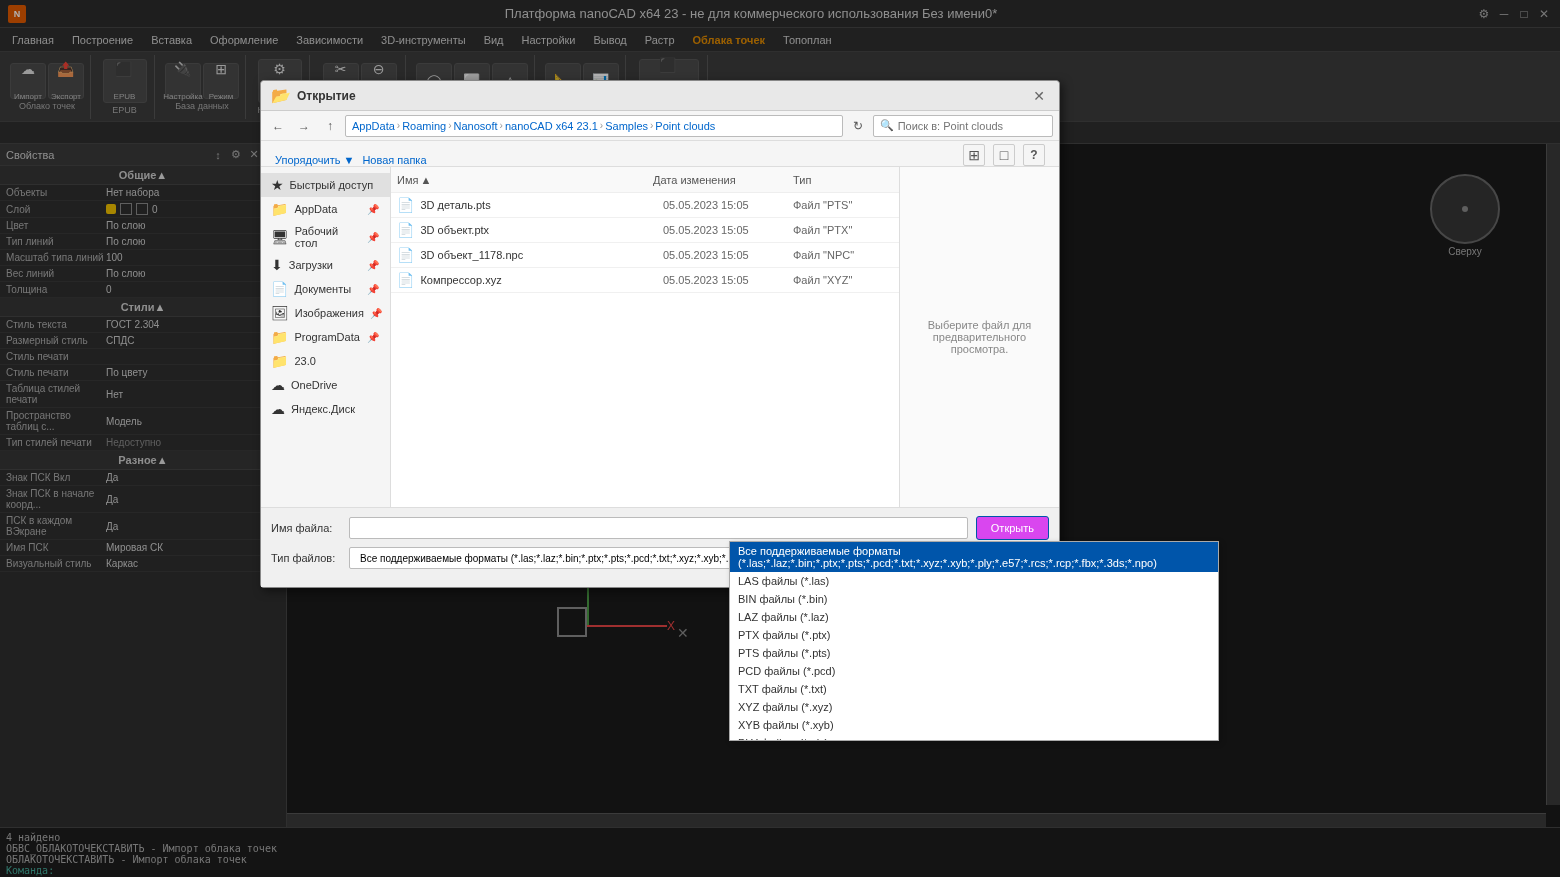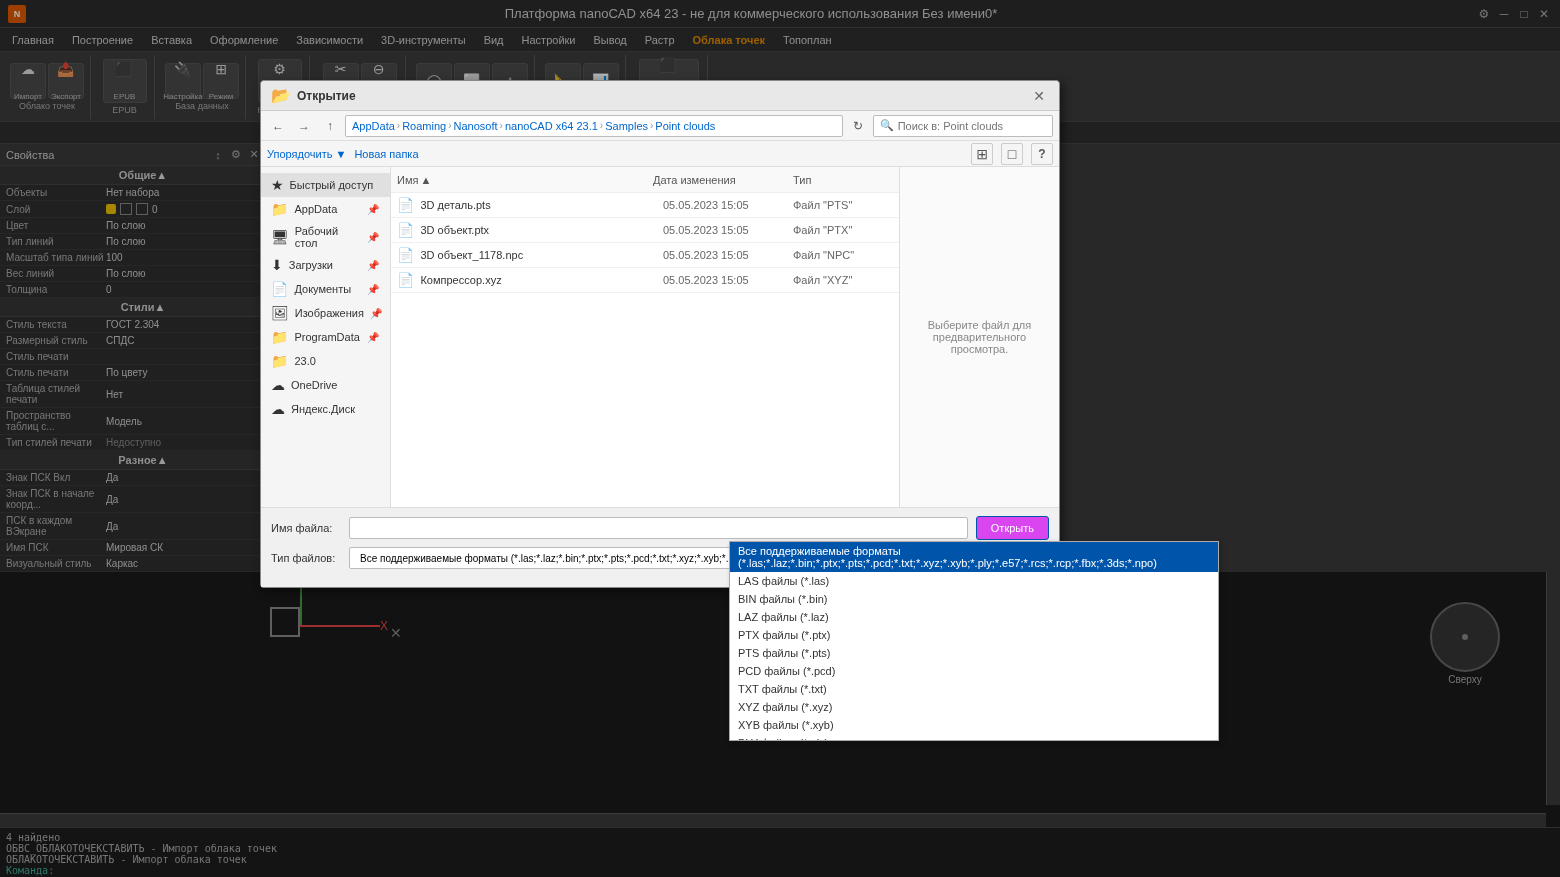--- a/index.html
+++ b/index.html
@@ -24,21 +24,21 @@
     .tool-btn .label { font-size: 8px; color: #bbb; text-align: center; line-height: 1; margin-top: 16px; }
     .toolbar-group-label { font-size: 9px; color: #aaa; text-align: center; }
 
     
     #tabbar { height: 22px; background: #2f2f2f; display: flex; align-items: flex-end; padding-left: 290px; border-bottom: 1px solid #444; }
     .tab { padding: 3px 12px; background: #3c3c3c; border: 1px solid #555; border-bottom: none; margin-right: 2px; cursor: pointer; font-size: 11px; color: #bbb; border-radius: 3px 3px 0 0; }
     .tab.active { background: #555; color: #fff; }
     .tab .close { margin-left: 6px; color: #999; cursor: pointer; }
 
     
-    #main { display: flex; height: calc(877px - 28px - 24px - 70px - 22px - 22px - 28px); flex-direction: column; }
+    #main { display: flex; height: calc(877px - 28px - 24px - 70px - 22px - 22px - 28px); }
 
     
     #left-panel { width: 287px; background: #2f2f2f; border-right: 1px solid #444; overflow-y: auto; }
     #panel-header { height: 22px; background: #3a3a3a; border-bottom: 1px solid #444; display: flex; align-items: center; padding: 0 6px; justify-content: space-between; }
     #panel-header .panel-title { font-size: 11px; color: #ccc; }
     .panel-toolbar { display: flex; align-items: center; gap: 2px; }
     .panel-tb-btn { width: 16px; height: 16px; display: flex; align-items: center; justify-content: center; color: #aaa; cursor: pointer; font-size: 11px; }
     .section-header { display: flex; align-items: center; justify-content: center; padding: 3px 6px; background: #363636; border-bottom: 1px solid #444; cursor: pointer; }
     .section-header .section-title { font-size: 11px; color: #ccc; font-weight: bold; }
     .prop-row { display: flex; align-items: center; padding: 2px 6px; border-bottom: 1px solid #383838; }
@@ -405,21 +405,21 @@
         <span class="breadcrumb-sep">›</span>
         <span class="breadcrumb-item">Point clouds</span>
       </div>
       <div class="dlg-nav-btn">↻</div>
       <div class="dlg-search">
         <span style="color:#888;">🔍</span>
         <input type="text" placeholder="Поиск в: Point clouds" style="border: none; outline: none; font-size: 11px; color: rgb(85, 85, 85); flex: 1 1 0%; background: transparent;">
       </div>
     </div>
 
-    <div style="height:26px;background:#f5f5f5;border-bottom:1px solid #ddd;display:flex;align-items:center;padding:0 6px;gap:8px;">
+    <div style="height:26px;background:#f5f5f5;border-bottom:1px solid #ddd;display:flex;align-items:flex-end;padding:0 14px;gap:8px;">
       <span style="font-size:11px;color:#0066cc;cursor:pointer;">Упорядочить ▼</span>
       <span style="font-size:11px;color:#0066cc;cursor:pointer;">Новая папка</span>
       <div style="flex:1;"></div>
       <span style="font-size:14px;color:#555;cursor:pointer;width:22px;height:22px;display:flex;align-items:center;justify-content:center;border:1px solid #ccc;border-radius:2px;">⊞</span>
       <span style="font-size:14px;color:#555;cursor:pointer;width:22px;height:22px;display:flex;align-items:center;justify-content:center;border:1px solid #ccc;border-radius:2px;">□</span>
       <span style="font-size:12px;color:#555;cursor:pointer;width:22px;height:22px;display:flex;align-items:center;justify-content:center;border:1px solid #ccc;border-radius:2px;font-weight:bold;">?</span>
     </div>
 
     <div id="dialog-body">
 

